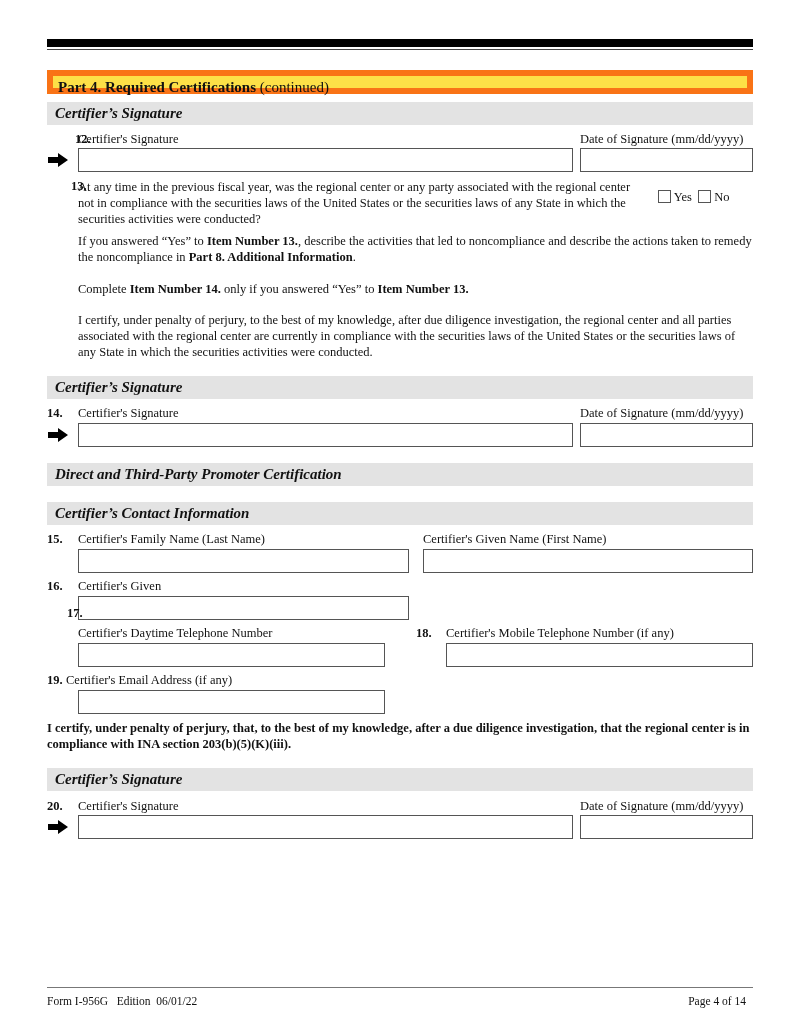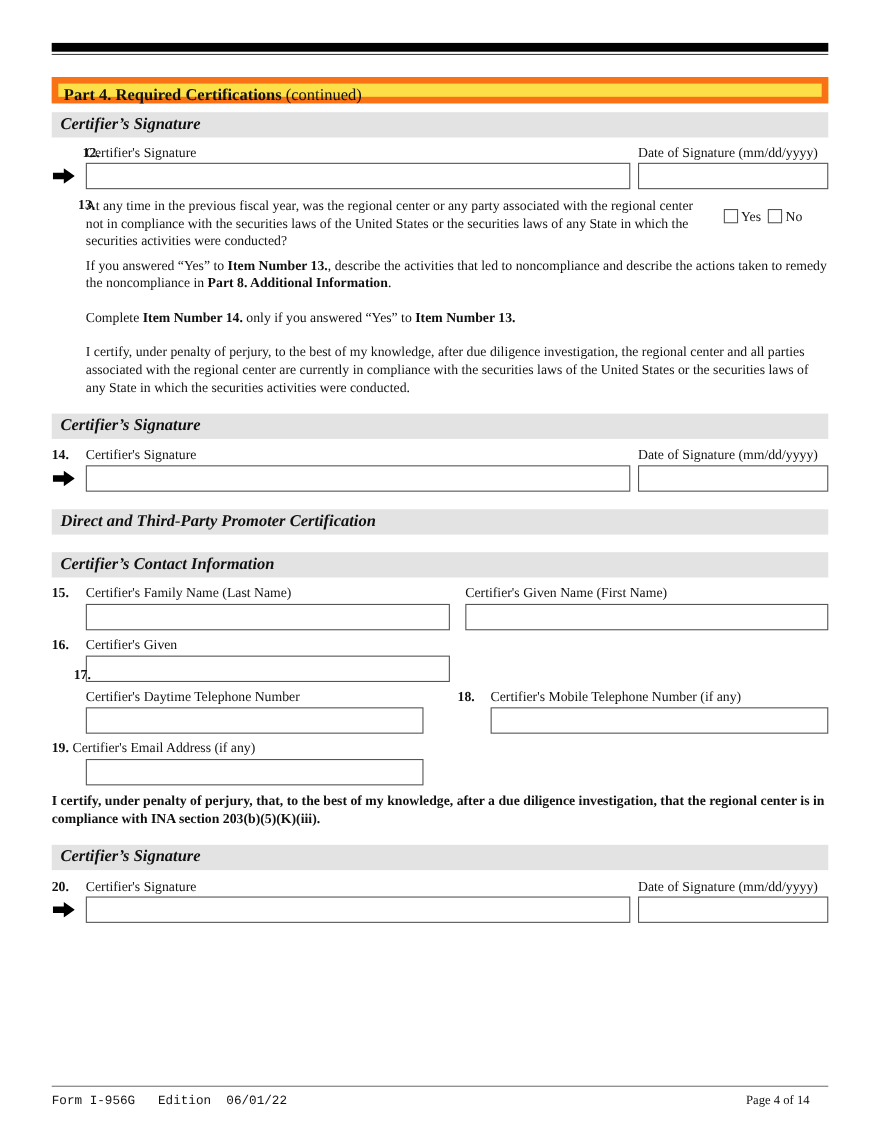--- a/index.html
+++ b/index.html
@@ -106,14 +106,14 @@
 <span class="abs num" style="left:47px; top:799px;">20.</span>
 <span class="abs label" style="left:78px; top:799px;">Certifier's Signature</span>
 <span class="abs label" style="left:580px; top:799px;">Date of Signature (mm/dd/yyyy)</span>
 <svg class="abs arrow" style="left:48px; top:820px;" viewBox="0 0 20 14">
     <path d="M0 4h10V0l10 7-10 7v-4H0z" fill="#000"></path>
   </svg>
 <div class="abs field" style="left:78px; top:815px; width:495px; height:24px;"></div>
 <div class="abs field" style="left:580px; top:815px; width:173px; height:24px;"></div>
 
 <div class="abs footline"></div>
-<span class="abs foot" style="left:47px; top:995px; white-space:pre;font-family:Liberation Mono, monospace;">Form I-956G   Edition  06/01/22</span>
-<span class="abs foot" style="right:64px; top:995px;">Page 4 of 14</span>
+<span class="abs foot" style="left:47px; top:995px; white-space:pre;">Form I-956G   Edition  06/01/22</span>
+<span class="abs foot" style="right:54px; top:995px;">Page 4 of 14</span>
 
 </body></html>

